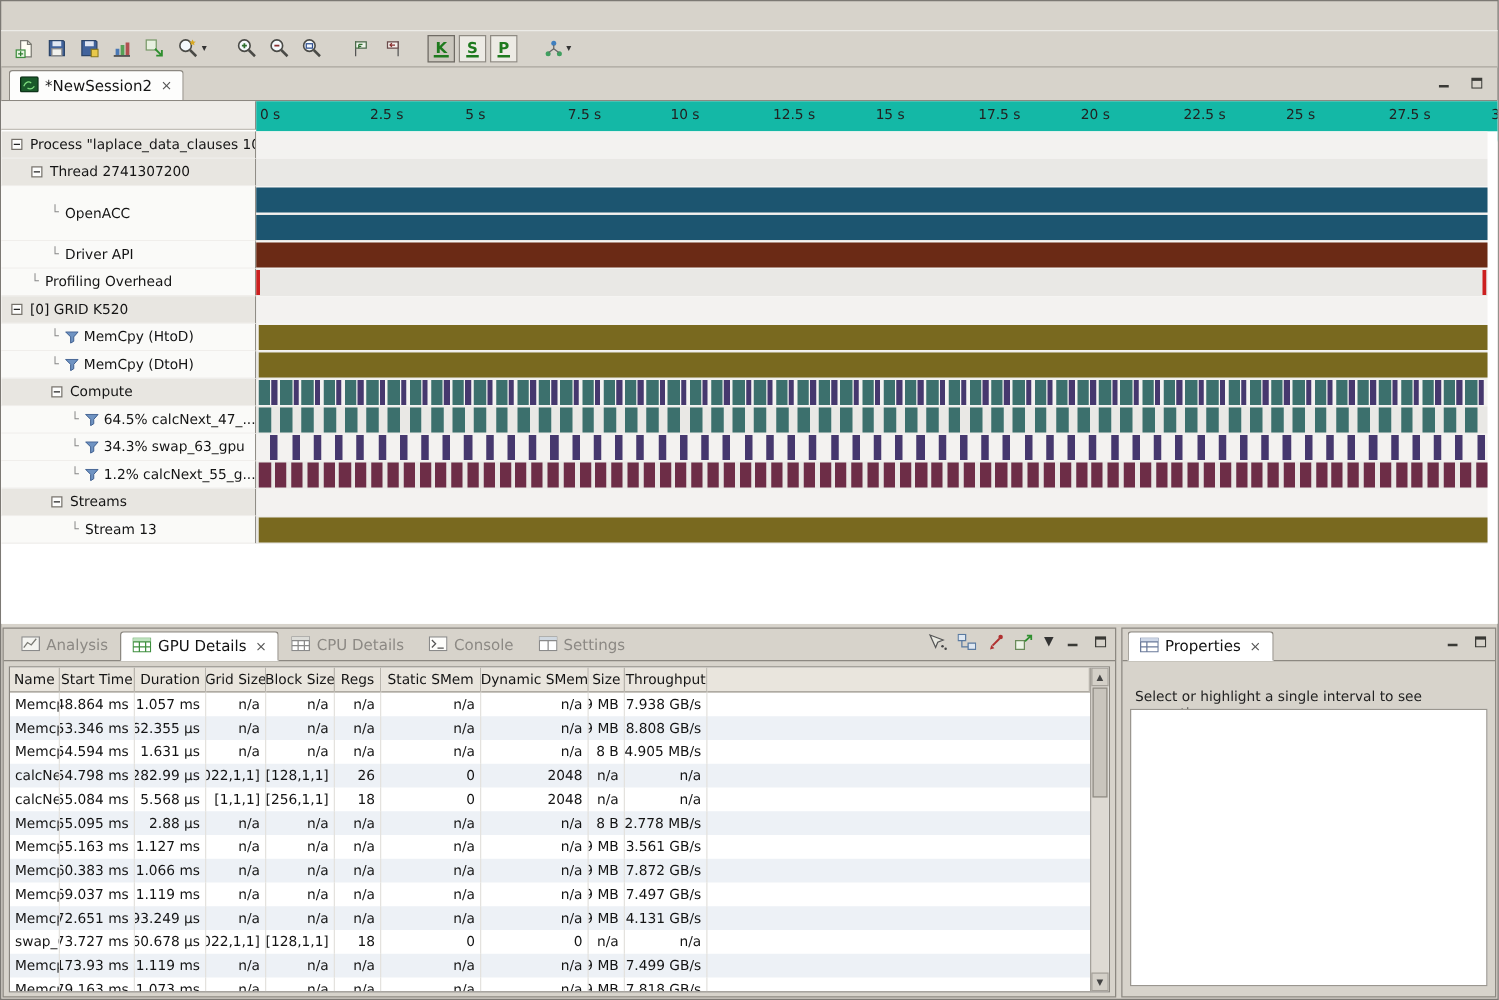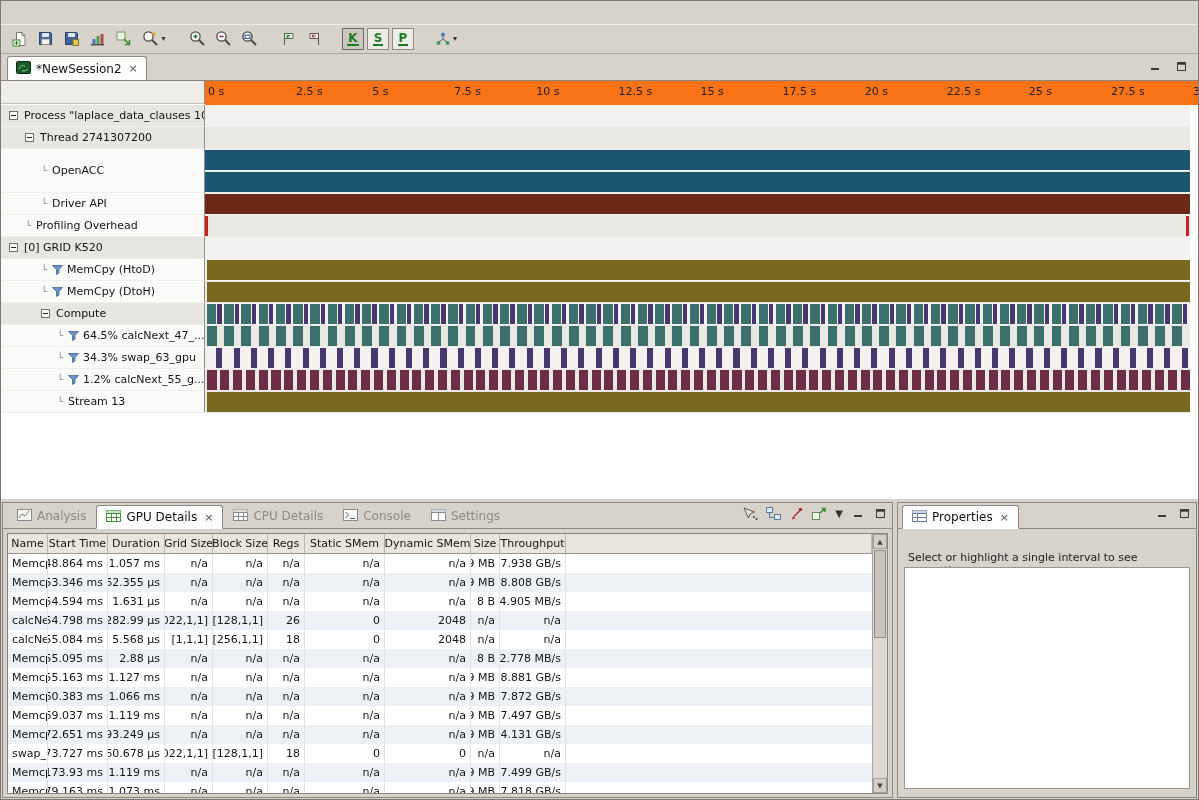--- a/index.html
+++ b/index.html
@@ -25,21 +25,21 @@
   
   #etabs{position:absolute;top:55px;left:1px;right:1px;height:25px}
   .etab{position:absolute;left:6px;bottom:0;height:24px;background:#fdfdfc;border:1px solid #8c8881;border-bottom:none;border-radius:3px 3px 0 0;display:flex;align-items:center;gap:5px;padding:0 8px;font-size:12px}
   .closex{color:#555;font-size:11px;margin-left:2px;cursor:pointer}
   .winbtns{position:absolute;right:10px;top:5px;display:flex;gap:12px}
   .wbtn{width:14px;height:12px;display:flex;align-items:center;justify-content:center}
 
   
   #timeline{position:absolute;top:80px;left:1px;width:1197px;height:419px;background:#fff;border-top:1px solid #8c8881}
   #corner{position:absolute;left:0;top:0;width:204px;height:23px;background:#efede9;border-bottom:1px solid #c2bfb8;border-right:1px solid #908d86}
-  #ruler{position:absolute;left:204px;right:0;top:0;height:32px;background:#f97316;border-bottom:1px solid #c2bfb8;overflow:hidden}
+  #ruler{position:absolute;left:204px;right:0;top:0;height:32px;background:#14b8a6;border-bottom:1px solid #c2bfb8;overflow:hidden}
   .rlab{position:absolute;top:4px;font-size:11px;color:#222;white-space:nowrap}
   .tick{position:absolute;bottom:0;width:1px;background:#93908a}
   #rows{position:absolute;top:24px;left:0;right:0;bottom:0;overflow:hidden;background:#fff}
   .trow{display:flex;width:100%;padding-right:8px}
   .tlabel{width:204px;flex:none;border-right:1px solid #908d86;display:flex;align-items:center;font-size:11px;white-space:nowrap;overflow:hidden;border-bottom:1px solid #f0eeeb;background:#fafaf8}
   .tlabel.group{background:#e8e6e1}
   .exp{width:9px;height:9px;border:1px solid #75716a;background:#fdfdfc;position:relative;flex:none;margin-right:6px}
   .exp::after{content:"";position:absolute;left:1px;right:1px;top:3px;height:1px;background:#222}
   .conn{font-family:"DejaVu Sans Mono","Liberation Mono",monospace;font-size:10px;color:#8a8a8a;margin-right:5px}
   .funnel{margin-right:4px;display:flex}
@@ -738,20 +738,29 @@
               <div class="seg" style="left: 92.55%; width: 0.92%; background: rgb(109, 45, 71);"></div>
               <div class="seg" style="left: 93.85%; width: 0.92%; background: rgb(109, 45, 71);"></div>
               <div class="seg" style="left: 95.15%; width: 0.92%; background: rgb(109, 45, 71);"></div>
               <div class="seg" style="left: 96.45%; width: 0.92%; background: rgb(109, 45, 71);"></div>
               <div class="seg" style="left: 97.75%; width: 0.92%; background: rgb(109, 45, 71);"></div>
               <div class="seg" style="left: 99.05%; width: 0.92%; background: rgb(109, 45, 71);"></div>
             </div>
           </div>
         </div>
         <div class="trow">
+          <div class="tlabel group" style="padding-left: 40px; height: 22px;">
+            <span class="exp"></span>
+            <span class="lbltext">Streams</span>
+          </div>
+          <div class="lanes">
+            <div class="lane even"></div>
+          </div>
+        </div>
+        <div class="trow">
           <div class="tlabel" style="padding-left: 56px; height: 22px;">
             <span class="conn">└</span>
             <span class="lbltext">Stream 13</span>
           </div>
           <div class="lanes">
             <div class="lane odd">
               <div class="seg" style="left: 0.25%; width: 99.75%; background: rgb(121, 105, 31);"></div>
             </div>
           </div>
         </div>
@@ -932,21 +941,21 @@
           <div class="tr">
             <div class="td name" style="width: 40px;">Memcpy</div>
             <div class="td" style="width: 60px;">155.163 ms</div>
             <div class="td" style="width: 57px;">1.127 ms</div>
             <div class="td" style="width: 48px;">n/a</div>
             <div class="td" style="width: 55px;">n/a</div>
             <div class="td" style="width: 37px;">n/a</div>
             <div class="td" style="width: 80px;">n/a</div>
             <div class="td" style="width: 86px;">n/a</div>
             <div class="td" style="width: 29px;">9 MB</div>
-            <div class="td" style="width: 66px;">8.881 GB/s</div>
+            <div class="td" style="width: 66px;">3.561 GB/s</div>
           </div>
           <div class="tr odd">
             <div class="td name" style="width: 40px;">Memcpy</div>
             <div class="td" style="width: 60px;">160.383 ms</div>
             <div class="td" style="width: 57px;">1.066 ms</div>
             <div class="td" style="width: 48px;">n/a</div>
             <div class="td" style="width: 55px;">n/a</div>
             <div class="td" style="width: 37px;">n/a</div>
             <div class="td" style="width: 80px;">n/a</div>
             <div class="td" style="width: 86px;">n/a</div>

